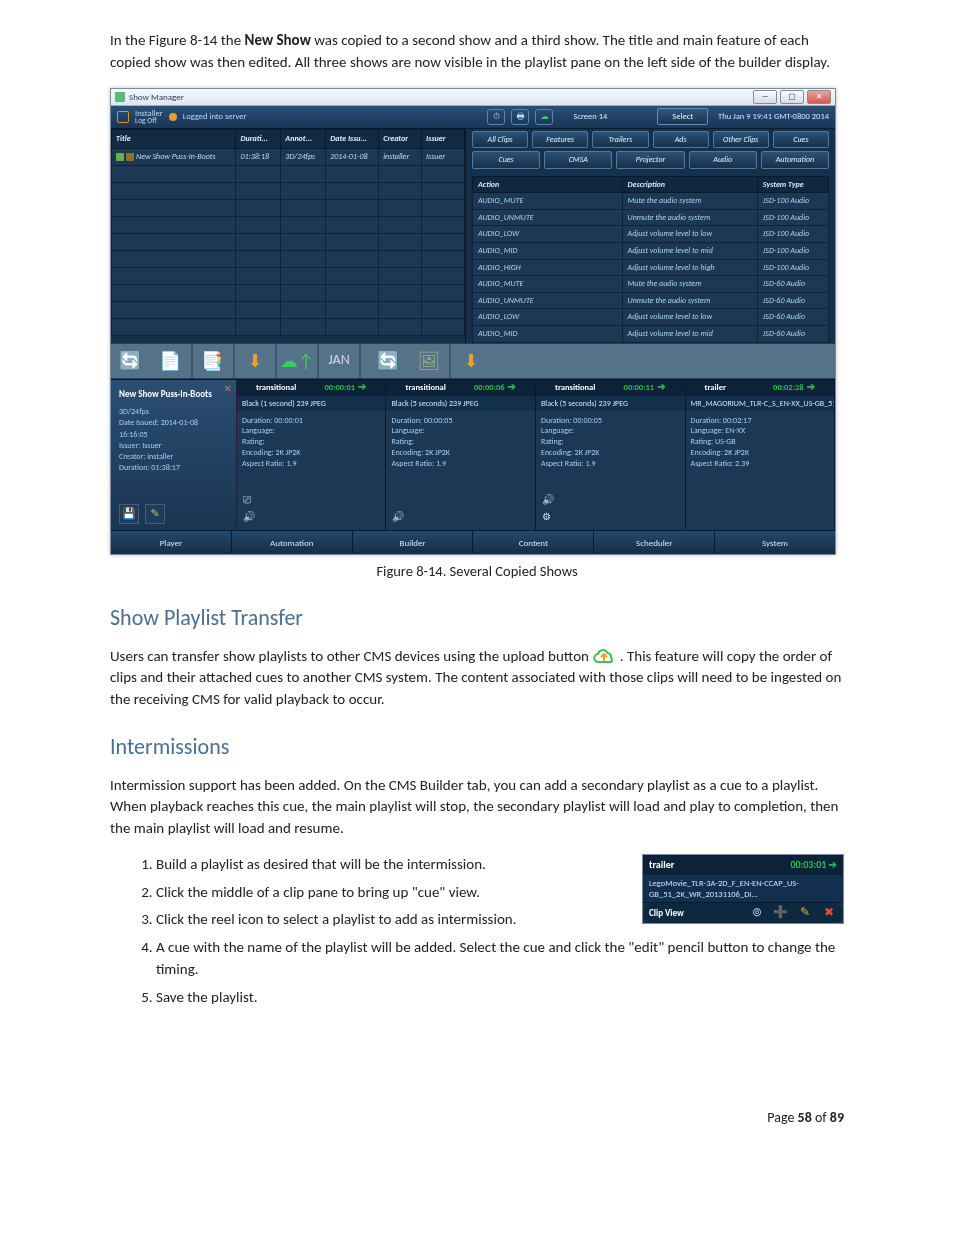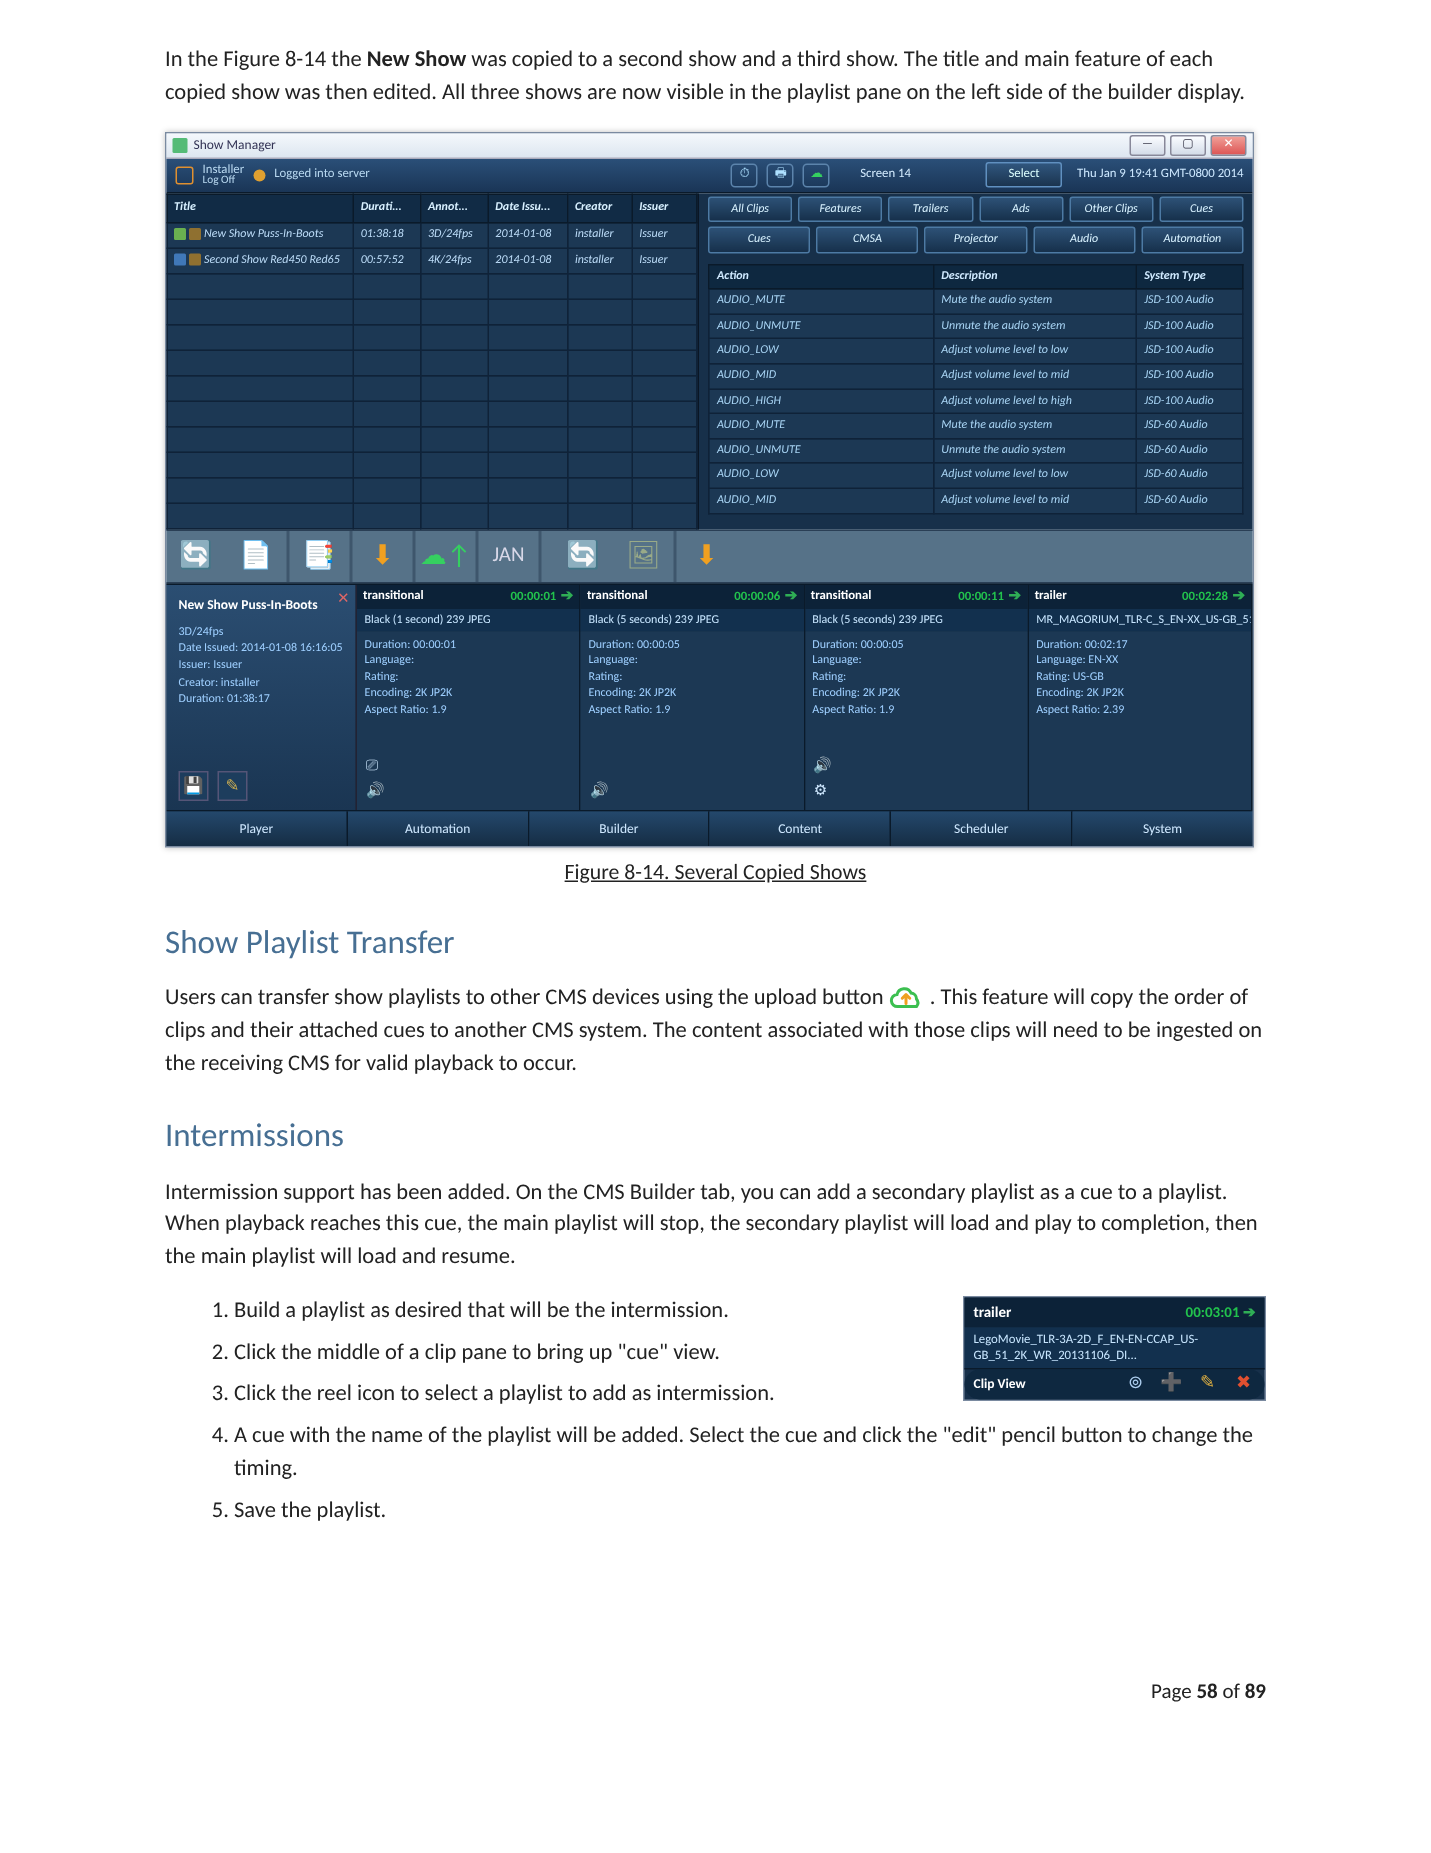--- a/index.html
+++ b/index.html
@@ -10,21 +10,21 @@
     margin: 0 auto;
     padding: 30px 110px 30px 110px;
     box-sizing: border-box;
     line-height: 1.45;
   }
   p { margin: 0 0 14px 0; }
   h2 { color: #476f93; font-weight: 400; font-size: 22px; margin: 20px 0 12px 0; }
 
   
   .figure { margin: 10px 0 4px 0; }
-  .figure-caption { text-align: center; font-size: 14.5px; margin: 6px 0 20px 0; text-decoration: underline; }
+  .figure-caption { text-align: center; font-size: 14.5px; margin: 6px 0 20px 0; }
 
   
   .sm-window {
     width: 724px;
     background:#dfe6ee;
     border:1px solid #7a8aa0;
     box-shadow: 0 0 4px rgba(0,0,0,.25);
     font-size: 9px;
     color:#cbe7ff;
     position: relative;
@@ -86,21 +86,21 @@
 
   
   .timeline{display:flex;background:#163048;border-top:1px solid #0a1a2a;min-height:150px;}
   .tl-info{width:148px;background:linear-gradient(#2b4e72,#1a3552);padding:8px 8px;font-size:8px;color:#9ecfff;line-height:1.4;position:relative;border-right:1px solid #223;}
   .tl-info .close-x{position:absolute;top:2px;right:4px;color:#d66;font-size:10px;}
   .tl-info .title{color:#fff;font-weight:bold;font-size:9px;margin-bottom:6px;}
   .tl-info .mini-icons{position:absolute;bottom:6px;left:8px;display:flex;gap:6px;}
   .mini-i{width:18px;height:18px;background:#1d3d5d;border:1px solid #557;display:flex;align-items:center;justify-content:center;font-size:11px;}
 
   .clip{flex:1;min-width:120px;border-right:1px solid #0a1a2a;display:flex;flex-direction:column;}
-  .clip-head{background:#0c2238;color:#fff;font-weight:bold;font-size:8.5px;display:flex;justify-content:space-between;align-items:center;padding:2px 4px;height:12px;}
+  .clip-head{background:#0c2238;color:#fff;font-weight:bold;font-size:8.5px;display:flex;justify-content:space-between;align-items:center;padding:2px 19px;height:12px;}
   .clip-head .arrow{color:#2fae55;font-size:10px;margin-left:3px;}
   .clip-sub{background:#12304e;color:#c8e6ff;font-size:8px;padding:2px 5px;height:11px;white-space:nowrap;overflow:hidden;}
   .clip-body{flex:1;background:#1c3854;font-size:8px;color:#9ecfff;padding:4px 5px;line-height:1.35;position:relative;}
   .clip-icons{position:absolute;bottom:6px;left:6px;display:flex;flex-direction:column;gap:4px;font-size:10px;color:#cfe8ff;}
   .clip-icons span{display:flex;align-items:center;gap:2px;}
 
   
   .bottom-nav{display:flex;background:#1b3856;border-top:1px solid #0a1a2a;}
   .bn-btn{flex:1;text-align:center;color:#cfe8ff;font-size:9px;padding:5px 0;border-right:1px solid #0a1a2a;background:linear-gradient(#24486c,#152d44);}
   .bn-btn:last-child{border-right:none;}
@@ -194,28 +194,20 @@
           </tbody>
             <tbody id="left-body">
               <tr>
                 <td><span class="row-icon ri-green"></span><span class="row-icon ri-film"></span>New Show Puss-In-Boots</td>
                 <td>01:38:18</td>
                 <td>3D/24fps</td>
                 <td>2014-01-08</td>
                 <td>installer</td>
                 <td>Issuer</td>
               </tr>
-              <tr>
-                <td><span class="row-icon ri-blue"></span><span class="row-icon ri-film"></span>Second Show Red450 Red65</td>
-                <td>00:57:52</td>
-                <td>4K/24fps</td>
-                <td>2014-01-08</td>
-                <td>installer</td>
-                <td>Issuer</td>
-              </tr>
               <tr class="empty">
                 <td></td>
                 <td></td>
                 <td></td>
                 <td></td>
                 <td></td>
                 <td></td>
               </tr>
               <tr class="empty">
                 <td></td>

